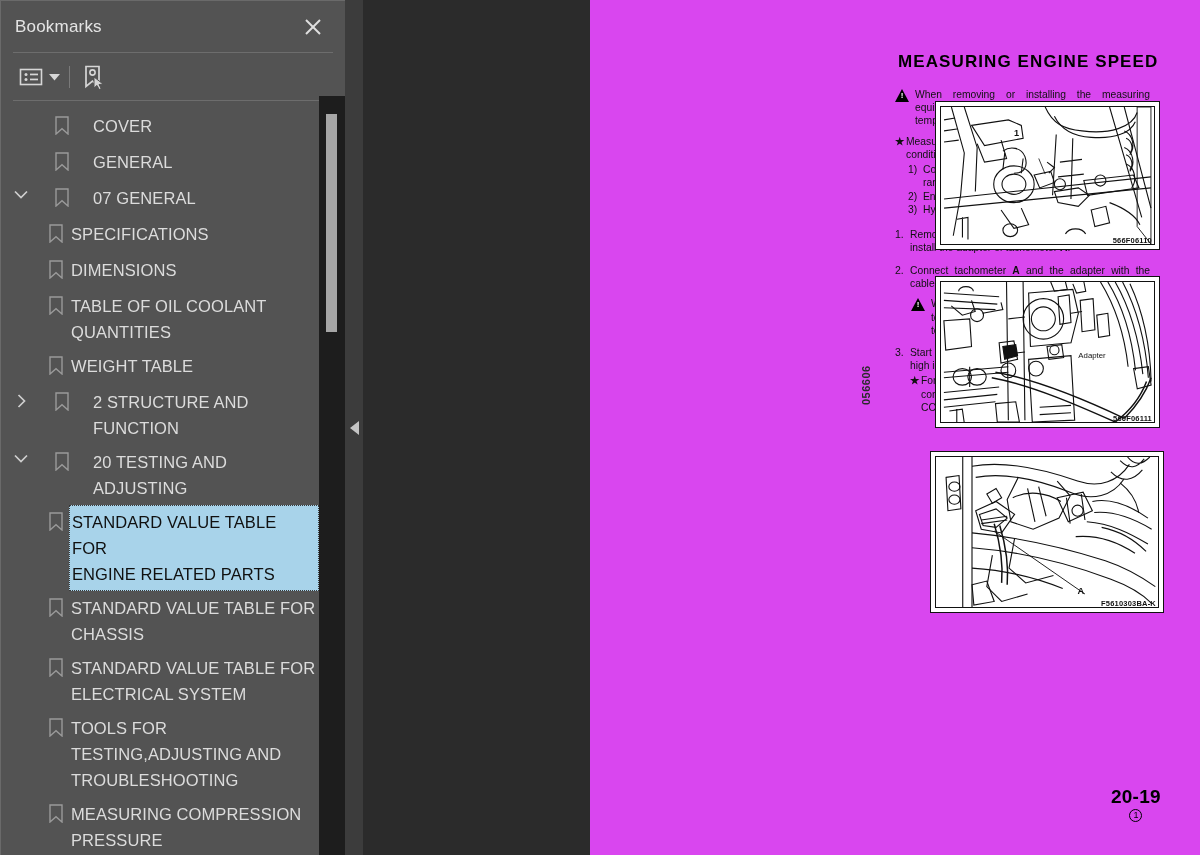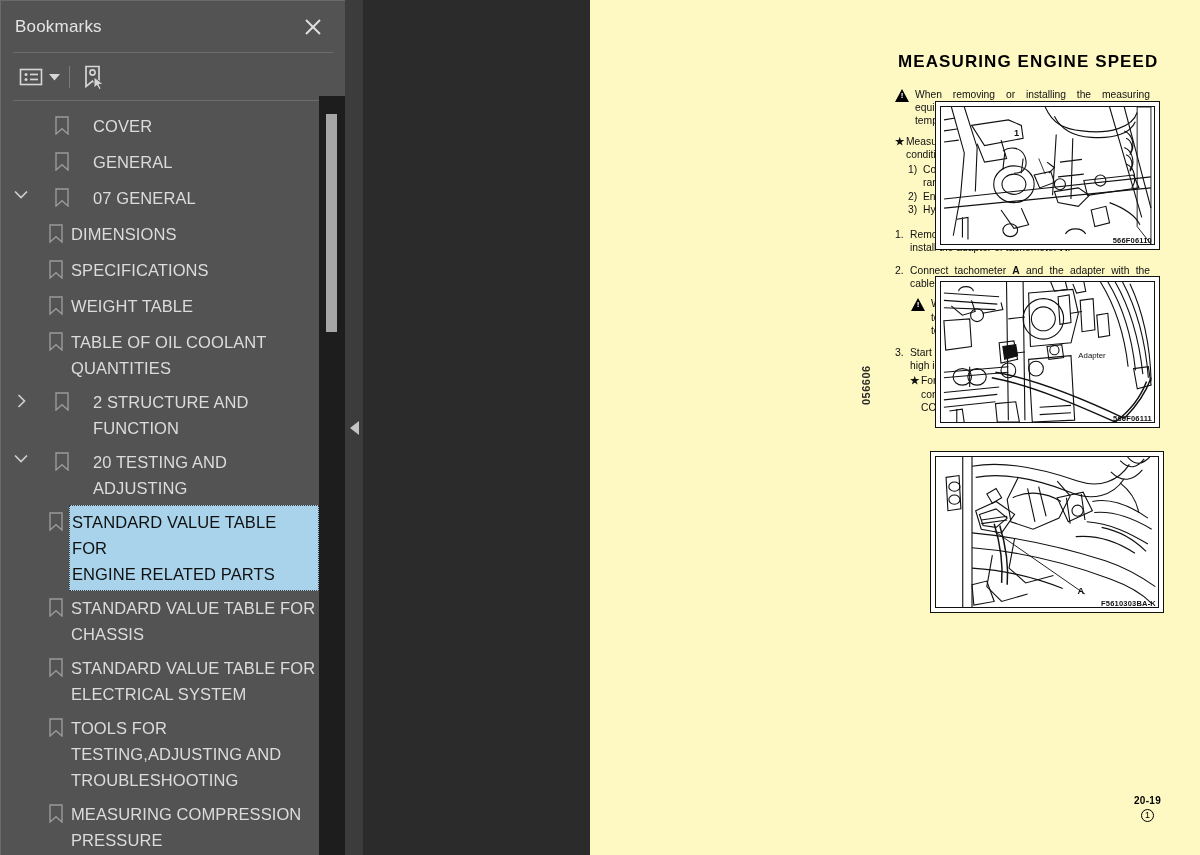--- a/index.html
+++ b/index.html
@@ -133,21 +133,21 @@
   #viewer {
     position: absolute; left: 363px; top: 0;
     width: 837px; height: 855px;
     background: #2b2b2b;
   }
 
   
   #page {
     position: absolute; left: 227px; top: 0;
     width: 610px; height: 855px;
-    background: #fef9c3;
+    background: #d946ef;
   }
   #page-side-code {
     position: absolute; left: 270px; top: 405px;
     font-size: 11px; font-weight: bold; color: #2a2a2a;
     transform: rotate(-90deg); transform-origin: left top;
     letter-spacing: .5px;
     font-family: "Liberation Sans", sans-serif;
     white-space: nowrap;
   }
   #doc-title {
@@ -213,21 +213,21 @@
   }
   #fig1 { left: 345px; top: 101px; width: 225px; height: 149px; }
   #fig2 { left: 345px; top: 276px; width: 225px; height: 152px; }
   #fig3 { left: 340px; top: 451px; width: 234px; height: 162px; }
 
   #page-num {
     position: absolute; right: 39px; bottom: 33px;
     text-align: center;
     font-family: "Liberation Sans", sans-serif;
   }
-  #page-num .pn { font-size: 10px; font-weight: bold; color: #000; letter-spacing: .3px; }
+  #page-num .pn { font-size: 19px; font-weight: bold; color: #000; letter-spacing: .3px; }
   #page-num .circ {
     display: block; margin: 1px auto 0;
     width: 13px; height: 13px; border: 1.2px solid #000;
     border-radius: 50%;
     font-size: 9px; line-height: 11px; text-align: center; color: #000;
   }
 </style>
 </head>
 <body>
 
@@ -304,46 +304,46 @@
               </svg>
             </span>
             <span class="bm-label">07 GENERAL</span>
           </div>
           <div class="bm-row lvl-1">
             <span class="bm-ico">
               <svg width="14" height="19" viewBox="0 0 14 19">
                 <path d="M1 1 h12 v17 l-6 -5.2 l-6 5.2 z" fill="none" stroke="currentColor" stroke-width="1.4"></path>
               </svg>
             </span>
+            <span class="bm-label">SPECIFICATIONS</span>
+          </div>
+          <div class="bm-row lvl-1">
+            <span class="bm-ico">
+              <svg width="14" height="19" viewBox="0 0 14 19">
+                <path d="M1 1 h12 v17 l-6 -5.2 l-6 5.2 z" fill="none" stroke="currentColor" stroke-width="1.4"></path>
+              </svg>
+            </span>
             <span class="bm-label">DIMENSIONS</span>
-          </div>
-          <div class="bm-row lvl-1">
-            <span class="bm-ico">
-              <svg width="14" height="19" viewBox="0 0 14 19">
-                <path d="M1 1 h12 v17 l-6 -5.2 l-6 5.2 z" fill="none" stroke="currentColor" stroke-width="1.4"></path>
-              </svg>
-            </span>
-            <span class="bm-label">SPECIFICATIONS</span>
-          </div>
-          <div class="bm-row lvl-1">
-            <span class="bm-ico">
-              <svg width="14" height="19" viewBox="0 0 14 19">
-                <path d="M1 1 h12 v17 l-6 -5.2 l-6 5.2 z" fill="none" stroke="currentColor" stroke-width="1.4"></path>
-              </svg>
-            </span>
-            <span class="bm-label">WEIGHT TABLE</span>
           </div>
           <div class="bm-row lvl-1">
             <span class="bm-ico">
               <svg width="14" height="19" viewBox="0 0 14 19">
                 <path d="M1 1 h12 v17 l-6 -5.2 l-6 5.2 z" fill="none" stroke="currentColor" stroke-width="1.4"></path>
               </svg>
             </span>
             <span class="bm-label">TABLE OF OIL COOLANT
 QUANTITIES</span>
+          </div>
+          <div class="bm-row lvl-1">
+            <span class="bm-ico">
+              <svg width="14" height="19" viewBox="0 0 14 19">
+                <path d="M1 1 h12 v17 l-6 -5.2 l-6 5.2 z" fill="none" stroke="currentColor" stroke-width="1.4"></path>
+              </svg>
+            </span>
+            <span class="bm-label">WEIGHT TABLE</span>
           </div>
           <div class="bm-row lvl-0">
             <span class="bm-twisty">
               <svg width="9" height="14" viewBox="0 0 9 14">
                 <polyline points="1.5,1 7.5,7 1.5,13" fill="none" stroke="currentColor" stroke-width="1.7"></polyline>
               </svg>
             </span>
             <span class="bm-ico">
               <svg width="14" height="19" viewBox="0 0 14 19">
                 <path d="M1 1 h12 v17 l-6 -5.2 l-6 5.2 z" fill="none" stroke="currentColor" stroke-width="1.4"></path>

